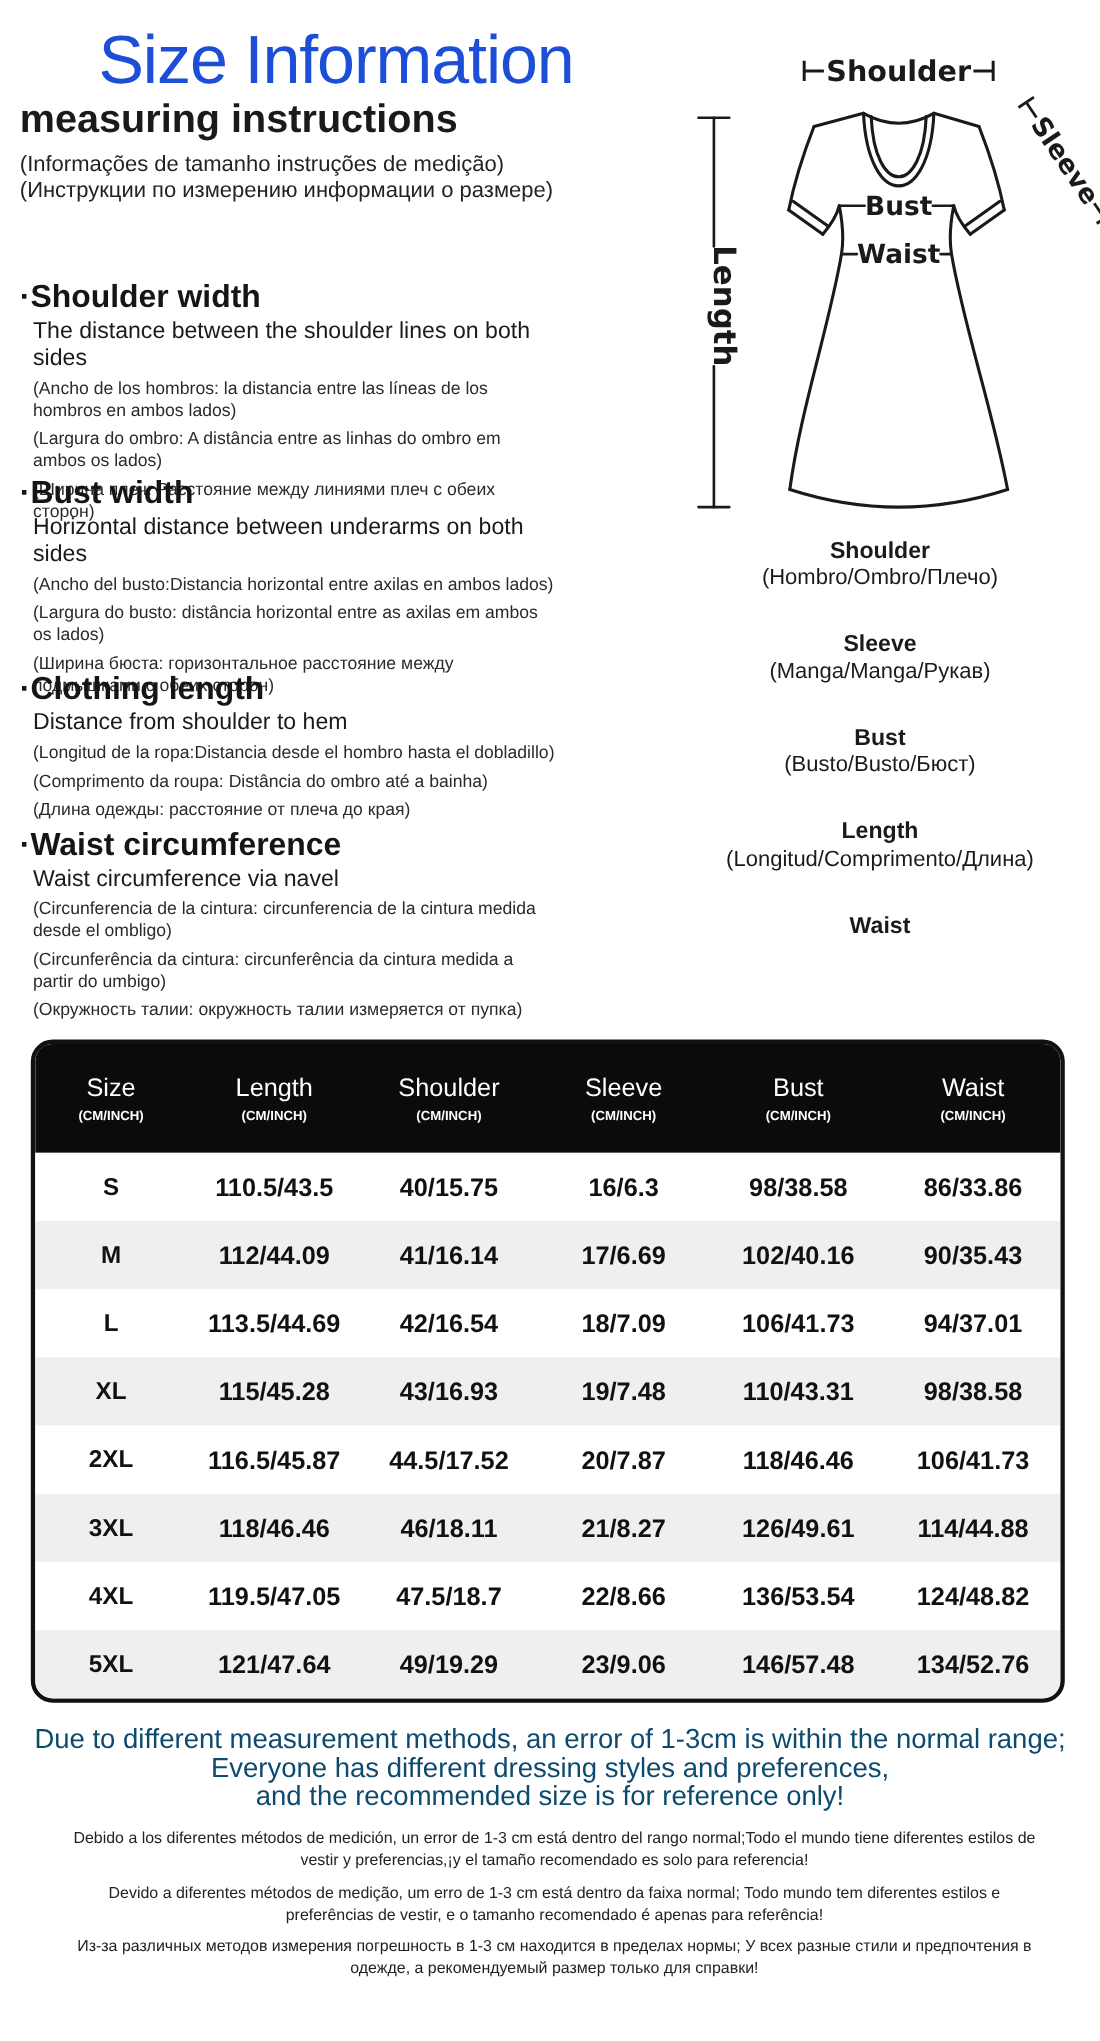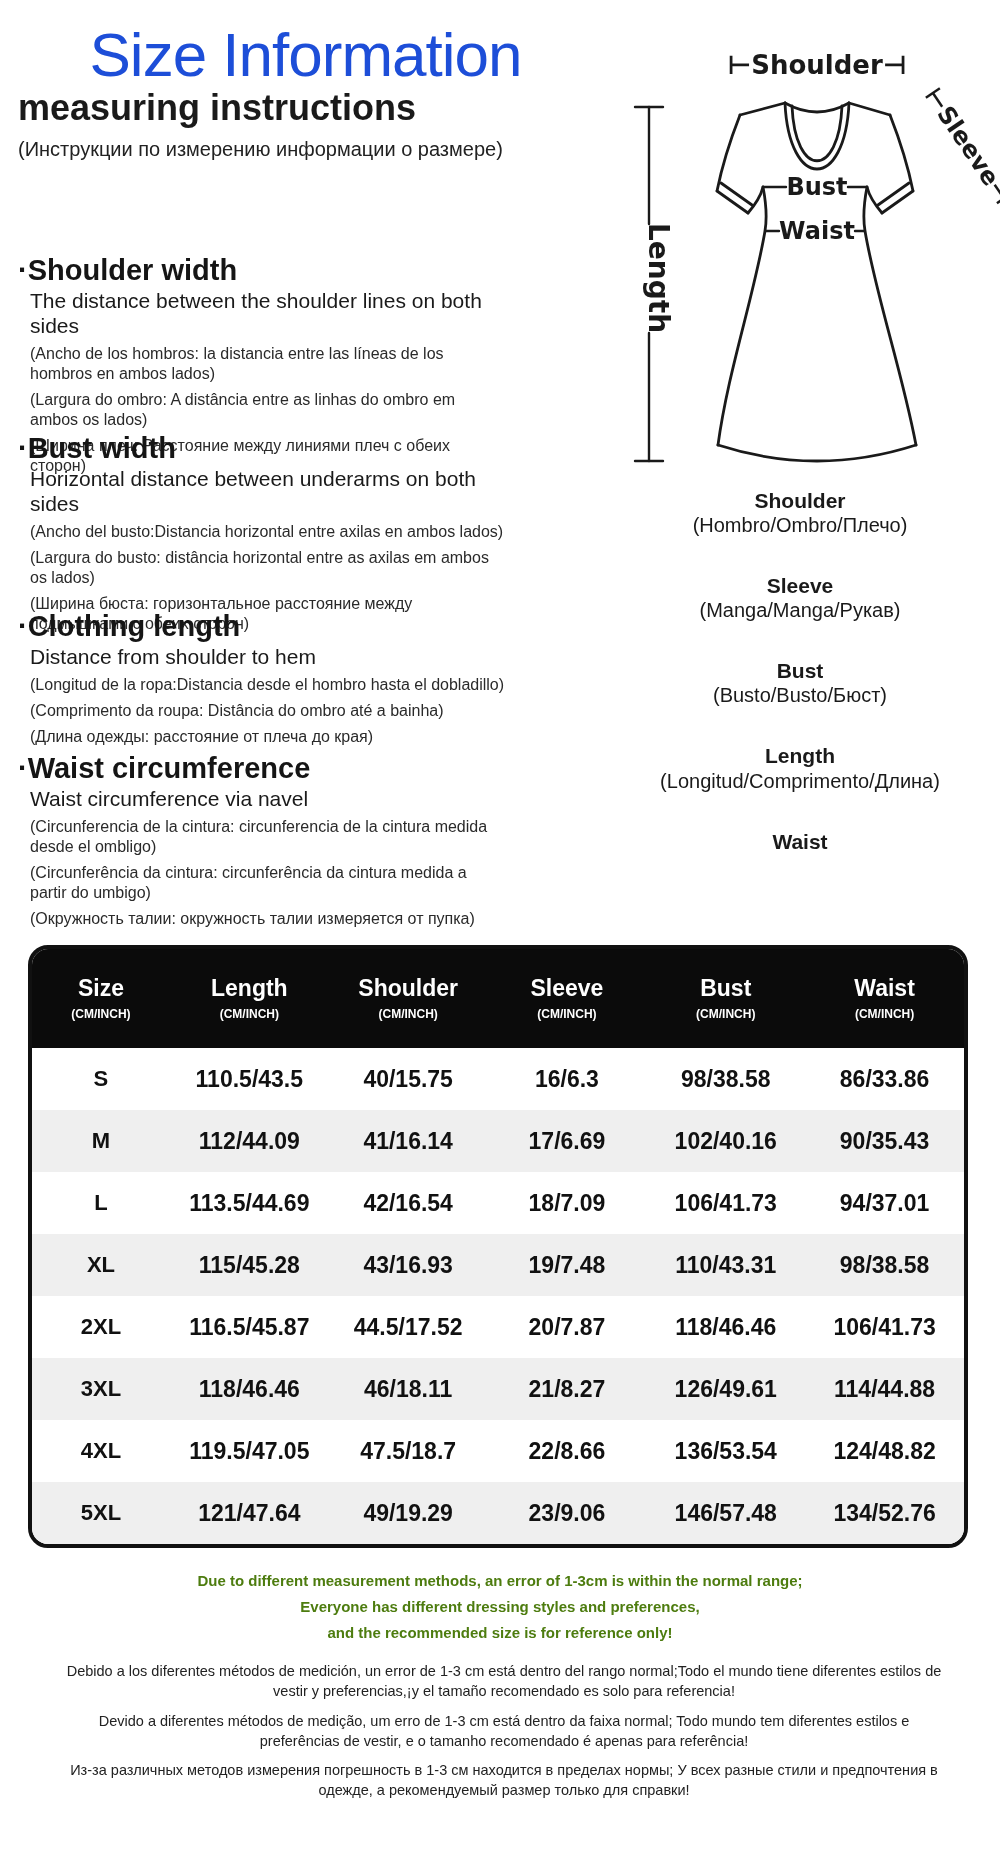--- a/index.html
+++ b/index.html
@@ -42,41 +42,42 @@
 
   
   .size-table {
     position: absolute; left: 28px; top: 945px; width: 940px; height: 603px;
     box-sizing: border-box; border: 4px solid #111111; border-radius: 20px;
     overflow: hidden; background: #ffffff;
   }
   .thead { height: 99px; background: #0b0b0b; color: #ffffff; display: flex; align-items: center; }
   .th, .td { text-align: center; }
   .c0 { width: 14.8%; } .c1, .c2, .c3, .c4 { width: 17.04%; } .c5 { width: 17.04%; }
-  .th-label { font-size: 23px; font-weight: bold; line-height: 1.1; }
+  .th-label { font-size: 23px; font-weight: normal; line-height: 1.1; }
   .th-unit { font-size: 12px; font-weight: bold; margin-top: 5px; }
   .tr { display: flex; height: 62px; align-items: center; background: #ffffff; }
   .tr:nth-child(even) { background: #efefef; }
   .td { font-size: 23px; font-weight: bold; color: #111; }
   .td.size-cell { font-size: 22px; }
 
   
   .notes-en { position: absolute; top: 1568px; left: 0; width: 1000px; text-align: center; }
-  .notes-en div { font-size: 15px; font-weight: bold; line-height: 26px; color: #4d7c0f; }
+  .notes-en div { font-size: 25px; font-weight: normal; line-height: 26px; color: #0c4a6e; }
   .note-trans { position: absolute; left: 60px; width: 880px; text-align: center; font-size: 14.5px; line-height: 20px; color: #222; margin: 4px; }
   .note-es { top: 1657px; } .note-pt { top: 1707px; } .note-ru { top: 1756px; }
 </style>
 </head>
 <body>
 
 <div class="page">
 
   <header class="title-block">
     <h1>Size Information</h1>
     <h2>measuring instructions</h2>
+    <p class="top-trans">(Informações de tamanho instruções de medição)</p>
     <p class="top-trans">(Инструкции по измерению информации о размере)</p>
   </header>
 
   <section class="measure-section s1">
     <h3><span>·</span><span>Shoulder width</span></h3>
     <p class="desc">The distance between the shoulder lines on both sides</p>
     <p class="trans">(Ancho de los hombros: la distancia entre las líneas de los hombros en ambos lados)</p>
     <p class="trans">(Largura do ombro: A distância entre as linhas do ombro em ambos os lados)</p>
     <p class="trans">(Ширина плеч: Расстояние между линиями плеч с обеих сторон)</p>
   </section>

